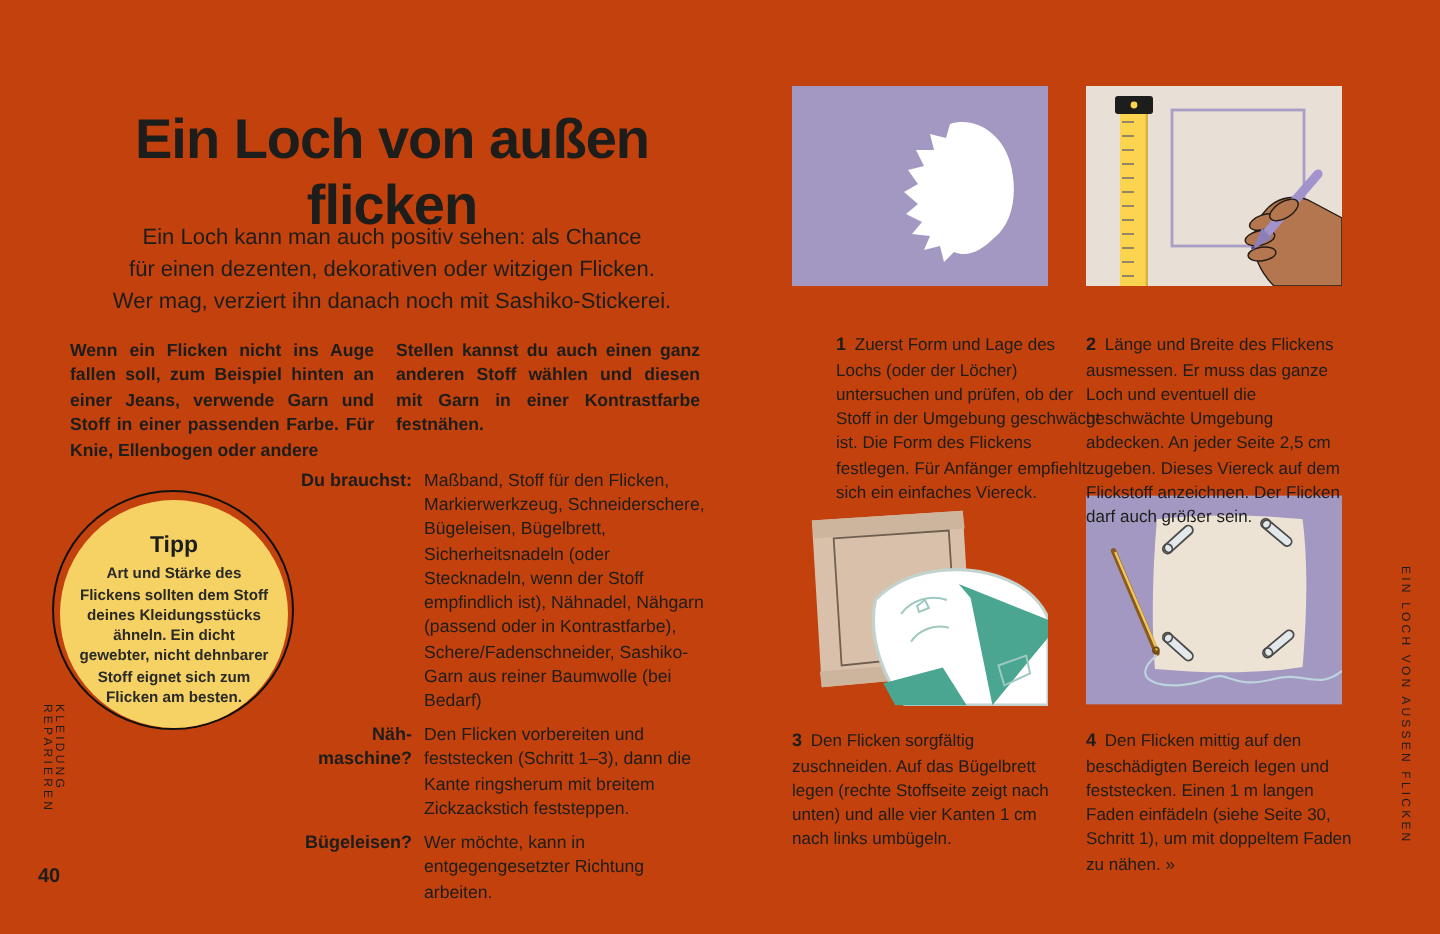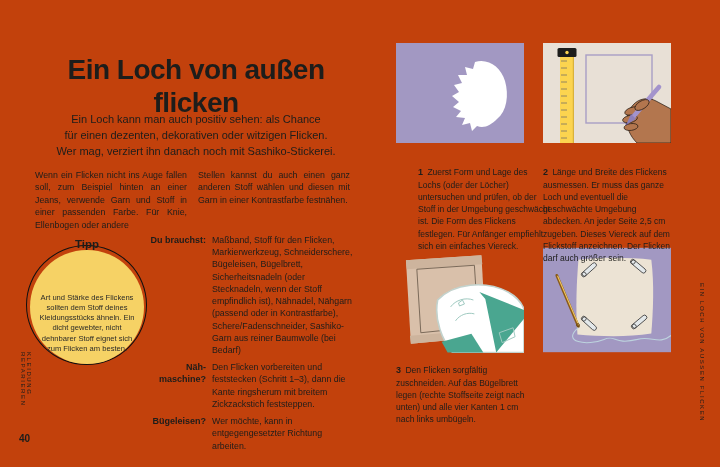--- a/index.html
+++ b/index.html
@@ -13,42 +13,42 @@
   
   .title {
     position:absolute; left:40px; top:34px; width:312px;
     font-size:28px; line-height:1.18; font-weight:bold; text-align:center;
     letter-spacing:-0.5px;
   }
   .intro {
     position:absolute; left:50px; top:101px; width:292px;
     font-size:11px; line-height:1.45; font-weight:normal; text-align:center;
   }
-  .bodycol { position:absolute; top:160px; width:152px; font-size:8.8px; line-height:1.42; text-align:justify; }
+  .bodycol { position:absolute; top:160px; width:152px; font-size:8.8px; line-height:1.42; text-align:justify;font-weight:bold; }
   .bodycol.c1 { left:35px; }
   .bodycol.c2 { left:198px; }
 
   .reqs { position:absolute; left:126px; top:234px; width:228px; display:flex; flex-direction:column; gap:5px;align-items:center; }
   .req-row { display:grid; grid-template-columns:80px 142px; column-gap:6px; }
   .req-label { font-weight:bold; font-size:9px; line-height:1.35; text-align:right; }
   .req-text { font-size:8.8px; line-height:1.39; text-align:left; }
 
   .tip { position:absolute; left:30px; top:250px; width:114px; height:114px; }
   .tip-ring {
     position:absolute; left:-4px; top:-5px; width:119px; height:118px;
     border:1.6px solid #111; border-radius:50%;
   }
   .tip-fill {
     position:absolute; left:0; top:0; width:114px; height:114px;
     background:var(--tip-yellow,#f6d265); border-radius:50%;
     display:flex; flex-direction:column; align-items:center; justify-content:flex-end;
     padding:10px 9px; box-sizing:border-box; text-align:center;
   }
   .tip-head { font-weight:bold; font-size:11.5px; margin-bottom:3px; }
-  .tip-text { font-size:7.6px; line-height:1.35; font-weight:normal; color:#2a2a28;margin-top:40px; }
+  .tip-text { font-size:7.6px; line-height:1.35; font-weight:bold; color:#2a2a28; }
 
   .vlabel {
     position:absolute; writing-mode:vertical-rl; font-size:6px; letter-spacing:1.6px;
     color:#1d1d1b; text-transform:uppercase;
   }
   .vlabel.left  { left:20px; top:352px; height:82px; }
   .vlabel.right { left:699px; top:283px; height:152px; }
 
   .pagenum { position:absolute; font-size:10px; font-weight:bold; }
   .pagenum.left  { left:19px; top:433px; }
@@ -231,18 +231,22 @@
       <span>Zuerst Form und Lage des Lochs (oder der Löcher) untersuchen und prüfen, ob der Stoff in der Umgebung geschwächt ist. Die Form des Flickens festlegen. Für Anfänger empfiehlt sich ein einfaches Viereck.</span>
     </p>
     <p class="caption c2">
       <b>2</b>
       <span>Länge und Breite des Flickens ausmessen. Er muss das ganze Loch und eventuell die geschwächte Umgebung abdecken. An jeder Seite 2,5 cm zugeben. Dieses Viereck auf dem Flickstoff anzeichnen. Der Flicken darf auch größer sein.</span>
     </p>
     <p class="caption c3">
       <b>3</b>
       <span>Den Flicken sorgfältig zuschneiden. Auf das Bügelbrett legen (rechte Stoffseite zeigt nach unten) und alle vier Kanten 1 cm nach links umbügeln.</span>
     </p>
+    <p class="caption c4">
+      <b>4</b>
+      <span>Den Flicken mittig auf den beschädigten Bereich legen und feststecken. Einen 1 m langen Faden einfädeln (siehe Seite 30, Schritt 1), um mit doppeltem Faden zu nähen.  »</span>
+    </p>
   </div>
 
   <div class="vlabel right">EIN LOCH VON AUSSEN FLICKEN</div>
   <div class="pagenum right">41</div>
 
 </div>
 
 </body></html>

